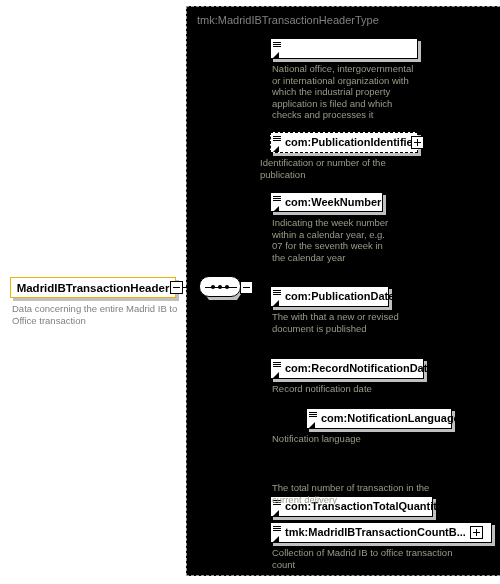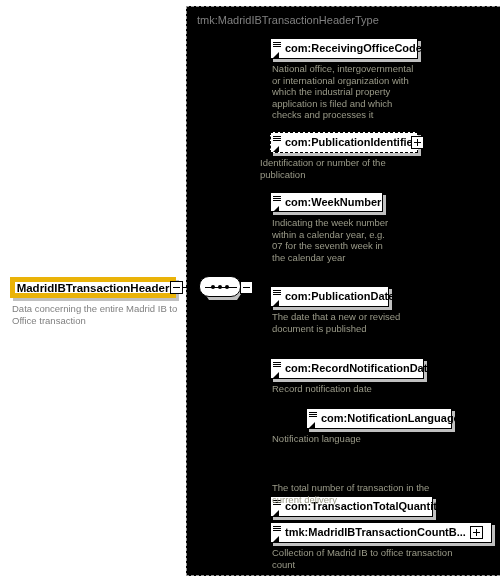--- a/index.html
+++ b/index.html
@@ -65,21 +65,21 @@
     height: 21px;
     background: #c0c0c0;
   }
   #root-el .box {
     position: absolute;
     left: 0;
     top: 0;
     width: 166px;
     height: 21px;
     background: #ffffff;
-    border: 5px solid #eab308;
+    border: 1px solid #eab308;
     box-sizing: border-box;
     display: flex;
     align-items: center;
     justify-content: center;
   }
   #root-el .label {
     font-size: 11.5px;
     font-weight: bold;
     color: #000000;
     white-space: nowrap;
@@ -317,21 +317,20 @@
 
 <div class="el-box" style="left:270px; top:38px; width:148px; height:21px;">
   <div class="shadow"></div>
   <div class="box">
     <span class="el-glyph">
         <i></i>
         <i></i>
         <i></i>
         <span class="arrow"></span>
       </span>
-    <span class="label">com:ReceivingOfficeCode</span>
   </div>
 </div>
 <div class="el-desc" style="left:272px; top:63px; width:146px;">National office, intergovernmental or international organization with which the industrial property application is filed and which checks and processes it</div>
 
 <div class="el-box optional" style="left:270px; top:132px; width:148px; height:21px;">
   <div class="shadow"></div>
   <div class="box">
     <span class="el-glyph">
         <i></i>
         <i></i>
@@ -363,21 +362,21 @@
   <div class="box">
     <span class="el-glyph">
         <i></i>
         <i></i>
         <i></i>
         <span class="arrow"></span>
       </span>
     <span class="label">com:PublicationDate</span>
   </div>
 </div>
-<div class="el-desc" style="left:272px; top:311px; width:130px;">The date that a new or revised document is published</div>
+<div class="el-desc" style="left:272px; top:311px; width:130px;">The with that a new or revised document is published</div>
 
 <div class="el-box" style="left:270px; top:358px; width:154px; height:21px;">
   <div class="shadow"></div>
   <div class="box">
     <span class="el-glyph">
         <i></i>
         <i></i>
         <i></i>
         <span class="arrow"></span>
       </span>

